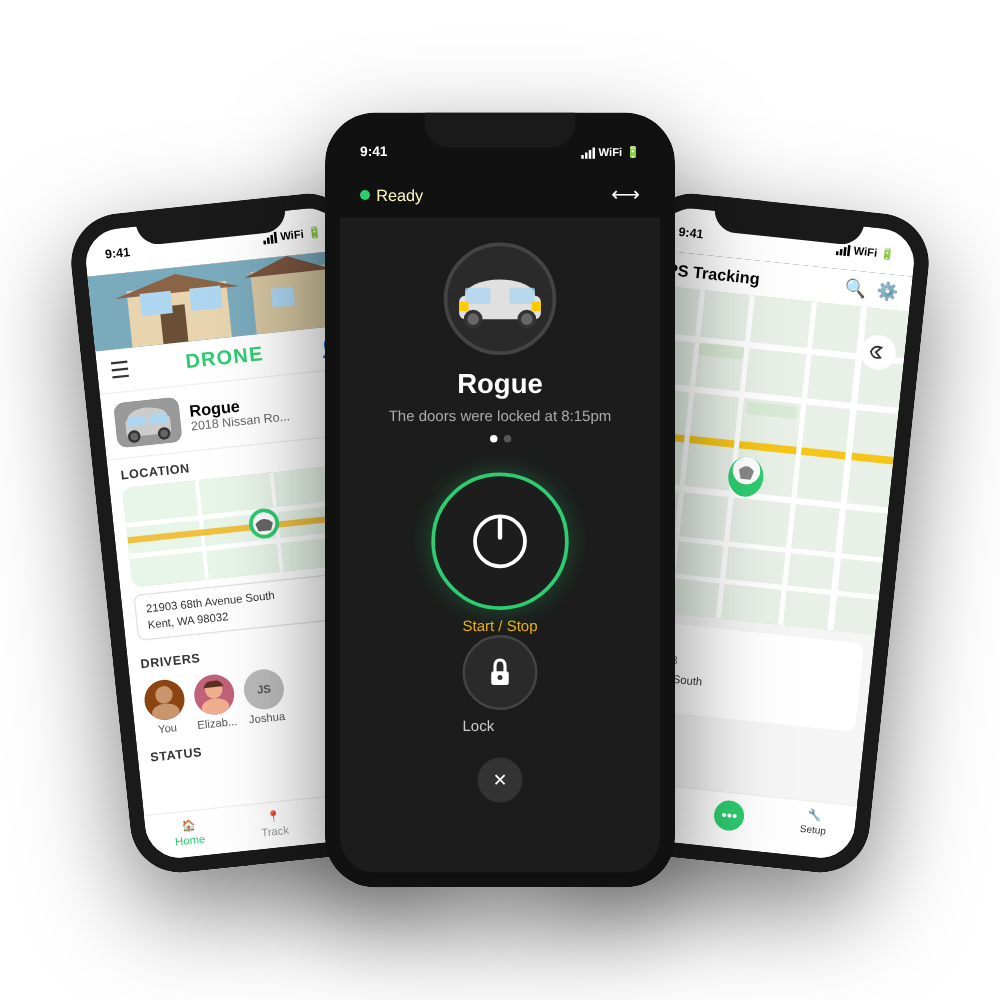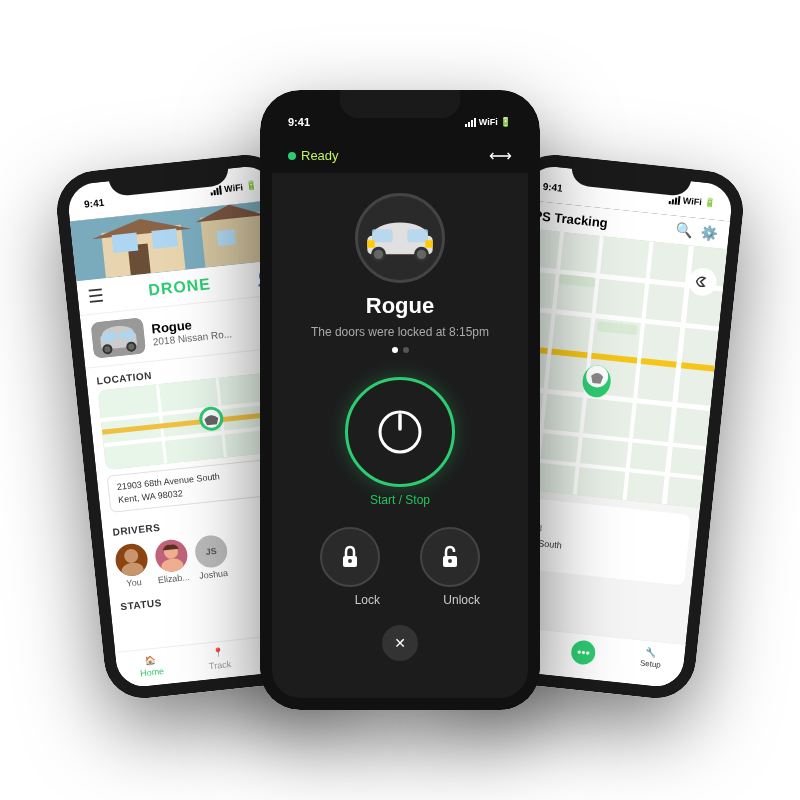--- a/index.html
+++ b/index.html
@@ -108,21 +108,21 @@
       width: 8px;
       height: 8px;
       background: #2ecc71;
       border-radius: 50%;
       display: inline-block;
       margin-right: 5px;
     }
 
     .ready-text {
       font-size: 13px;
-      color: #bef264;
+      color: #fef9c3;
       display: flex;
       align-items: center;
       justify-content: flex-end;
     }
 
     .arrow-icon {
       color: #fff;
       font-size: 16px;
     }
 
@@ -186,35 +186,34 @@
       background: rgba(30,30,30,0.8);
       box-shadow: 0 0 20px rgba(46,204,113,0.3);
     }
 
     .power-icon {
       width: 50px;
       height: 50px;
     }
 
     .start-stop-label {
-      color: #22c55e;
+      color: #eab308;
       font-size: 12px;
-      margin-bottom: 20px;
     }
 
     .lock-unlock-row {
       display: flex;
       gap: 40px;
       align-items: flex-start;
     }
 
     .lock-btn {
       display: flex;
       flex-direction: column;
-      align-items: flex-end;
+      align-items: flex-start;
       gap: 6px;
     }
 
     .lock-circle {
       width: 60px;
       height: 60px;
       border-radius: 50%;
       background: #2a2a2a;
       border: 2px solid #444;
       display: flex;
@@ -734,30 +733,20 @@
               <div class="lock-circle">
                 <svg class="lock-svg" viewBox="0 0 28 28">
                   <rect x="7" y="13" width="14" height="11" rx="2" fill="white"></rect>
                   <path d="M10,13 L10,9 Q10,4 14,4 Q18,4 18,9 L18,13" fill="none" stroke="white" stroke-width="2.5" stroke-linecap="round"></path>
                   <circle cx="14" cy="18" r="2" fill="#333"></circle>
                 </svg>
               </div>
               <span class="lock-label">Lock</span>
             </div>
 
-            <div class="lock-btn">
-              <div class="lock-circle">
-                <svg class="lock-svg" viewBox="0 0 28 28">
-                  <rect x="7" y="13" width="14" height="11" rx="2" fill="white"></rect>
-                  <path d="M10,13 L10,9 Q10,4 14,4 Q18,4 18,9 L18,7" fill="none" stroke="white" stroke-width="2.5" stroke-linecap="round"></path>
-                  <circle cx="14" cy="18" r="2" fill="#333"></circle>
-                </svg>
-              </div>
-              <span class="lock-label">Unlock</span>
-            </div>
           </div>
 
           <div class="close-btn">
             <span>✕</span>
           </div>
         </div>
       </div>
     </div>
   </div>
 

